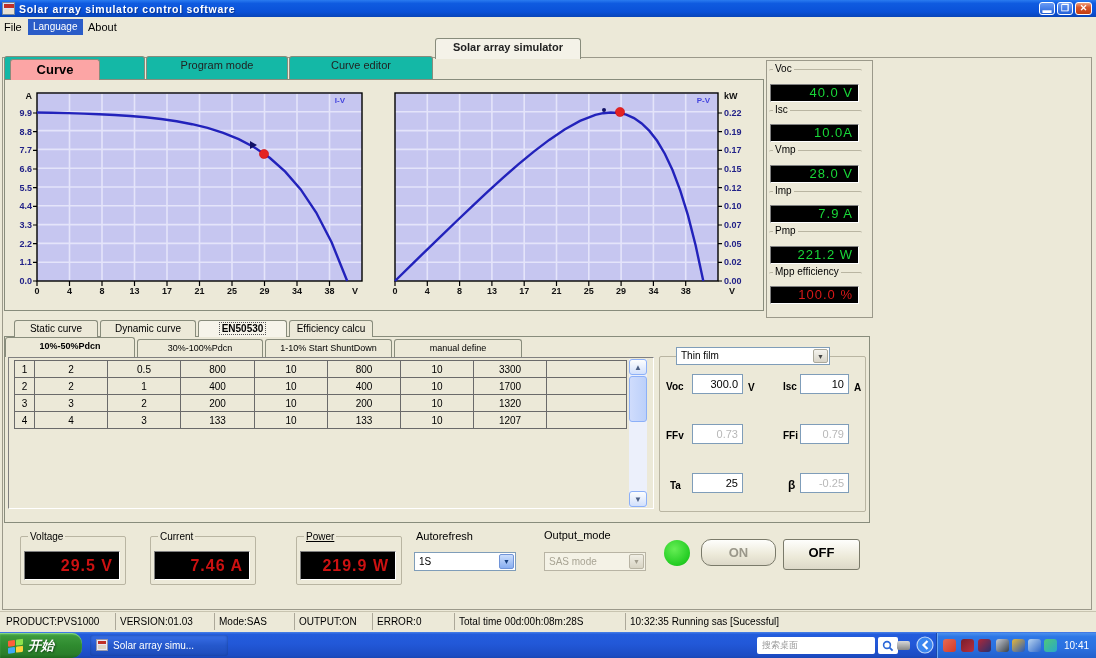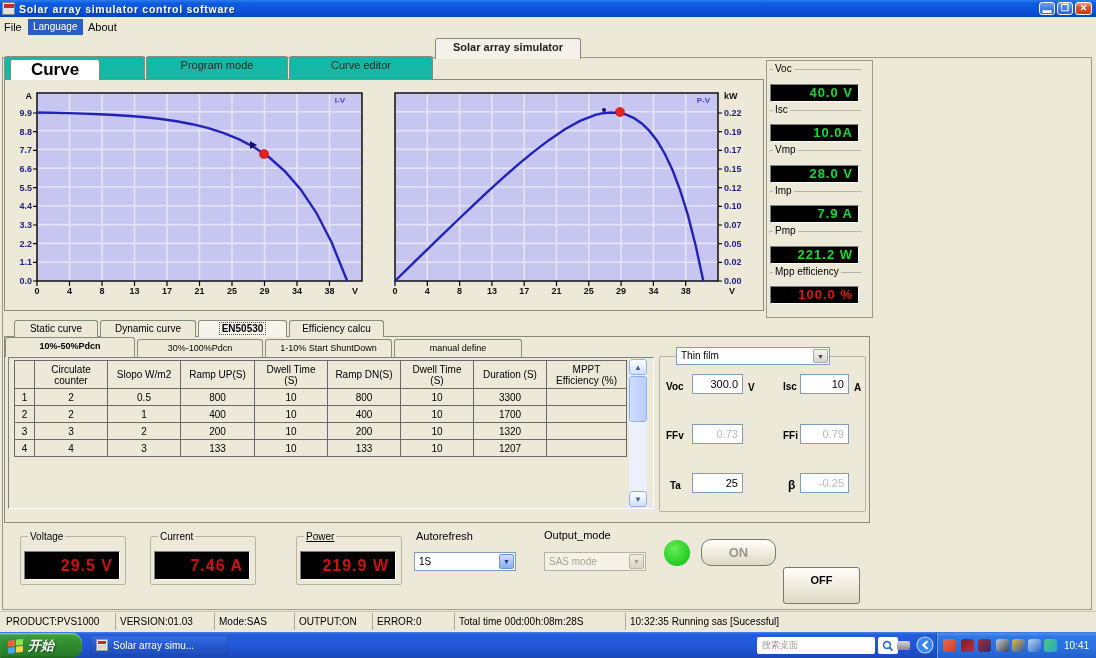--- a/index.html
+++ b/index.html
@@ -15,24 +15,24 @@
 #btnmax { left:1057px; background:linear-gradient(180deg,#6a9cf5,#2360d8); }
 #btncls { left:1075px; width:17px; background:linear-gradient(180deg,#f2a27e,#d8562b 40%,#c33d10); }
 
 #menubar { left:0; top:17px; width:1096px; height:20px; background:#ece9d8; font-size:11px; }
 .menuitem { top:19px; white-space:nowrap; font-size:11px; height:16px; line-height:16px; padding:0 7px; color:#000; }
 
 .tab { top:56px; height:31px; background:#14b8a6; border:1px solid #888c7c; border-bottom:none; border-radius:3px 3px 0 0; text-align:center; font-size:11px; line-height:17px; color:#222; }
 #tabsel { top:38px; height:21px; background:#f4f2e8; font-weight:bold; z-index:3; }
 #mainpage { left:2px; top:57px; width:1090px; height:553px; border:1px solid #9b998a; background:#ece9d8; }
 
-#curvetab { left:10px; top:59px; width:90px; height:21px; background:#ffffff; border:1px solid #888c7c; border-bottom:none; border-radius:3px 3px 0 0; text-align:center; font-weight:bold; font-size:17px; line-height:20px; z-index:3;}
+#curvetab { left:10px; top:59px; width:90px; height:21px; background:#fca5a5; border:1px solid #888c7c; border-bottom:none; border-radius:3px 3px 0 0; text-align:center; font-weight:bold; font-size:13px; line-height:20px; z-index:3;}
 #curvepage { left:4px; top:79px; width:760px; height:232px; border:1px solid #888c7c; background:#ece9d8; }
 #ledpanel { left:766px; top:60px; width:107px; height:258px; border:1px solid #9b998a; background:#ece9d8; }
-.led { background:#000; border:1px solid; border-color:#808080 #fff #fff #808080; text-align:right; font-weight:bold; font-size:13px; letter-spacing:1px; padding-right:5px; }
+.led { background:#000; border:1px solid; border-color:#808080 #fff #fff #808080; text-align:right; font-weight:normal; font-size:13px; letter-spacing:1px; padding-right:5px; }
 .ledg { color:#18d838; }
 .ledr { color:#d81818; }
 
 .stab { top:320px; height:17px; background:#ece9d8; border:1px solid #888c7c; border-bottom:none; border-radius:3px 3px 0 0; text-align:center; font-size:10px; line-height:16px; }
 .stab2 { top:339px; height:18px; background:#ece9d8; border:1px solid #888c7c; border-bottom:none; border-radius:3px 3px 0 0; text-align:center; font-size:9px; line-height:17px; }
 #en50530page { left:4px; top:336px; width:866px; height:187px; border:1px solid #888c7c; background:#ece9d8; }
 
 #tblwrap { left:8px; top:357px; width:646px; height:152px; border:1px solid; border-color:#808080 #fff #fff #808080; background:#ece9d8; }
 table#grid { border-collapse:collapse; table-layout:fixed; font-size:10px; }
 table#grid td { border:1px solid #6a6a6a; text-align:center; padding:0; overflow:hidden; color:#000; }
@@ -153,50 +153,39 @@
 <div class="abs glabel" style="left:773px;top:225px;">Pmp</div>
 <div class="abs led ledg" style="left:770px;top:246px;width:89px;height:18px;line-height:16px;">221.2 W</div>
 <div class="abs groupbox" style="left:769px;top:272px;width:93px;height:26px;border-bottom:none;border-left:none;border-right:none;"></div>
 <div class="abs glabel" style="left:773px;top:266px;">Mpp efficiency</div>
 <div class="abs led ledr" style="left:770px;top:286px;width:89px;height:18px;line-height:16px;">100.0 %</div>
 
 <div class="abs" id="en50530page"></div>
 <div class="abs stab" style="left:14px;width:84px;">Static curve</div>
 <div class="abs stab" style="left:100px;width:96px;">Dynamic curve</div>
 <div class="abs stab" style="left:198px;width:89px;background:#f6f4ea;font-weight:bold;z-index:3;"><span style="outline:1px dotted #555;padding:0 2px;">EN50530</span></div>
-<div class="abs stab" style="left:289px;width:95px;">Efficiency calcu</div>
+<div class="abs stab" style="left:289px;width:84px;">Efficiency calcu</div>
 <div class="abs stab2" style="left:5px;width:130px;font-weight:bold;z-index:3;top:337px;height:20px;">10%-50%Pdcn</div>
 <div class="abs stab2" style="left:137px;width:126px;">30%-100%Pdcn</div>
 <div class="abs stab2" style="left:265px;width:127px;">1-10% Start ShuntDown</div>
 <div class="abs stab2" style="left:394px;width:128px;">manual define</div>
 <div class="abs" id="tblwrap"></div>
 <table id="grid" class="abs" style="left:14px;top:360px;">
 <colgroup>
       <col style="width:20px">
       <col style="width:73px">
       <col style="width:73px">
       <col style="width:74px">
       <col style="width:73px">
       <col style="width:73px">
       <col style="width:73px">
       <col style="width:73px">
       <col style="width:80px">
     </colgroup>
 <tbody>
-<tr style="height:28px">
-        <td></td>
-        <td>Circulate<br>counter</td>
-        <td>Slopo W/m2</td>
-        <td>Ramp UP(S)</td>
-        <td>Dwell Time<br>(S)</td>
-        <td>Ramp DN(S)</td>
-        <td>Dwell Time<br>(S)</td>
-        <td>Duration (S)</td>
-        <td>MPPT<br>Efficiency (%)</td>
-      </tr>
 <tr style="height:17px">
         <td>1</td>
         <td>2</td>
         <td>0.5</td>
         <td>800</td>
         <td>10</td>
         <td>800</td>
         <td>10</td>
         <td>3300</td>
         <td></td>
@@ -265,21 +254,21 @@
 <div class="abs bigled" style="left:154px;top:551px;width:96px;height:29px;line-height:27px;">7.46 A</div>
 <div class="abs groupbox" style="left:296px;top:536px;width:106px;height:49px;"></div>
 <div class="abs glabel" style="left:304px;top:531px;text-decoration:underline;">Power</div>
 <div class="abs bigled" style="left:300px;top:551px;width:96px;height:29px;line-height:27px;">219.9 W</div>
 <div class="abs" style="left:416px;top:530px;font-size:11px;">Autorefresh</div>
 <div class="abs" style="left:414px;top:552px;width:102px;height:19px;background:#fff;border:1px solid #7f9db9;font-size:10px;line-height:17px;padding-left:4px;">1S<div class="abs" style="right:1px;top:1px;width:15px;height:15px;background:linear-gradient(180deg,#ccdefc,#88aef0);border:1px solid #7094d8;border-radius:2px;color:#153e7e;font-size:7px;text-align:center;line-height:14px;">▼</div></div>
 <div class="abs" style="left:544px;top:529px;font-size:11px;">Output_mode</div>
 <div class="abs" style="left:544px;top:552px;width:102px;height:19px;background:#f4f2e6;border:1px solid #b8b4a4;font-size:10px;line-height:17px;padding-left:4px;color:#a8a494;">SAS mode<div class="abs" style="right:1px;top:1px;width:15px;height:15px;background:linear-gradient(180deg,#f0eee4,#d8d4c4);border:1px solid #b8b4a4;border-radius:2px;color:#a09c8c;font-size:7px;text-align:center;line-height:14px;">▼</div></div>
 <div class="abs" style="left:664px;top:540px;width:26px;height:26px;border-radius:50%;background:radial-gradient(circle at 40% 35%, #66ee55, #22cc22 70%, #18a818);"></div>
 <div class="abs btn" style="left:701px;top:539px;width:75px;height:27px;line-height:25px;color:#9a978a;border-radius:10px;">ON</div>
-<div class="abs btn" style="left:783px;top:539px;width:77px;height:37px;line-height:25px;color:#000;font-size:11px;margin-top:28px;">OFF</div>
+<div class="abs btn" style="left:783px;top:539px;width:77px;height:31px;line-height:25px;color:#000;font-size:13px;">OFF</div>
 
 <div class="abs" id="statusbar"></div>
 <div class="abs sseg" style="left:2px;width:114px;">PRODUCT:PVS1000</div>
 <div class="abs sseg" style="left:116px;width:99px;">VERSION:01.03</div>
 <div class="abs sseg" style="left:215px;width:80px;">Mode:SAS</div>
 <div class="abs sseg" style="left:295px;width:78px;">OUTPUT:ON</div>
 <div class="abs sseg" style="left:373px;width:82px;">ERROR:0</div>
 <div class="abs sseg" style="left:455px;width:171px;">Total time 00d:00h:08m:28S</div>
 <div class="abs sseg" style="left:626px;width:462px;border-right:none;">10:32:35 Running sas [Sucessful]</div>
 

